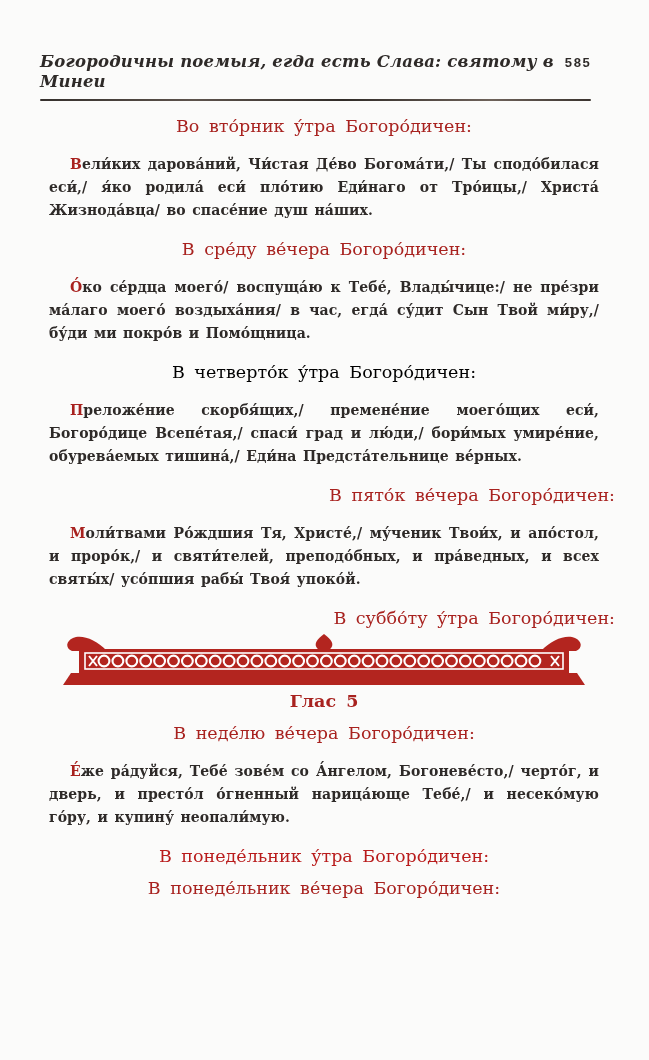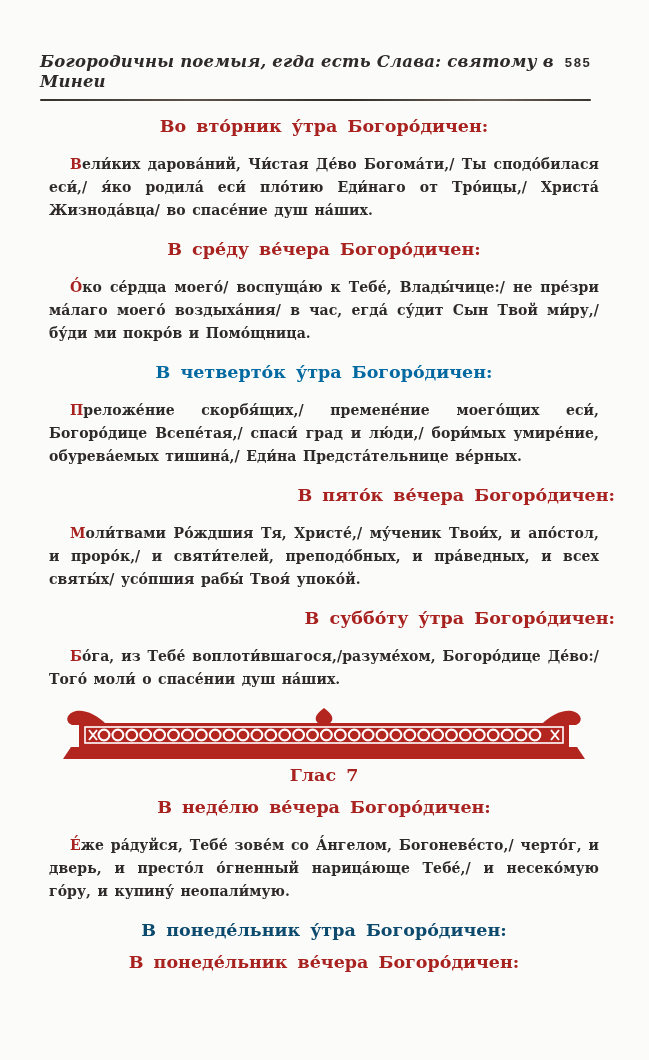--- a/index.html
+++ b/index.html
@@ -28,21 +28,21 @@
   .rh-page  { font-style: normal; font-size: 13px; letter-spacing: 1px; font-family: Liberation Mono, monospace; }
   .head-rule {
     height: 2px;
     margin: 7px 24px 0 7px;
     background: linear-gradient(90deg, #35302c 0%, #5d534c 28%, #312c28 55%, #6e625a 82%, #3a332e 100%);
     border-radius: 1px;
   }
   .rubric {
     margin: 10px 0 4px;
     text-align: center;
-    font-weight: bold;
+    font-weight: normal;
     font-size: 17.5px;
     line-height: 22px;
     word-spacing: 4px;
   }
   .rubric.first { margin-top: 14px; }
   .hymn {
     margin: 16px;
     font-size: 14px;
     line-height: 23px;
     font-weight: bold;
@@ -83,32 +83,31 @@
     <h2 class="rubric accent first" style="color: rgb(168, 34, 31);">Во вто́рник у́тра Богоро́дичен:</h2>
     <p class="hymn"><span class="initial accent" style="color: rgb(168, 34, 31);">В</span><span>ели́ких дарова́ний, Чи́стая Де́во Богома́ти,/ Ты сподо́билася еси́,/ я́ко родила́ еси́ пло́тию Еди́наго от Тро́ицы,/ Христа́ Жизнода́вца/ во спасе́ние душ на́ших.</span></p>
   </section>
 
   <section>
     <h2 class="rubric accent" style="color: rgb(168, 34, 31);">В сре́ду ве́чера Богоро́дичен:</h2>
     <p class="hymn"><span class="initial accent" style="color: rgb(168, 34, 31);">О́</span><span>ко се́рдца моего́/ воспуща́ю к Тебе́, Влады́чи­це:/ не пре́зри ма́лаго моего́ воздыха́ния/ в час, егда́ су́дит Сын Твой ми́ру,/ бу́ди ми покро́в и Помо́щница.</span></p>
   </section>
 
   <section>
-    <h2 class="rubric accent" style="color: #0369a1;">В четверто́к у́тра Богоро́дичен:</h2>
+    <h2 class="rubric accent" style="color: #000000;">В четверто́к у́тра Богоро́дичен:</h2>
     <p class="hymn"><span class="initial accent" style="color: rgb(168, 34, 31);">П</span><span>реложе́ние скорбя́щих,/ премене́ние моего́щих еси́, Богоро́дице Всепе́тая,/ спаси́ град и лю́ди,/ бори́мых умире́ние, обурева́емых тишина́,/ Еди́на Предста́тельнице ве́рных.</span></p>
   </section>
 
   <section>
     <h2 class="rubric accent" style="color: rgb(168, 34, 31); text-align: right;">В пято́к ве́чера Богоро́дичен:</h2>
     <p class="hymn"><span class="initial accent" style="color: rgb(168, 34, 31);">М</span><span>оли́твами Ро́ждшия Тя, Христе́,/ му́ченик Тво­и́х, и апо́стол, и проро́к,/ и святи́телей, преподо́б­ных, и пра́ведных, и всех святы́х/ усо́пшия рабы́ Твоя́ упоко́й.</span></p>
   </section>
 
   <section>
     <h2 class="rubric accent" style="color: rgb(168, 34, 31); text-align: right;">В суббо́ту у́тра Богоро́дичен:</h2>
-    <p class="hymn"><span class="initial accent" style="color: rgb(168, 34, 31);">Б</span><span>о́га, из Тебе́ воплоти́вшагося,/разуме́хом, Бого­ро́дице Де́во:/ Того́ моли́ о спасе́нии душ на́ших.</span></p>
   </section>
 
   <div class="ornament-row">
     <svg width="522" height="56" viewBox="0 0 522 56" aria-hidden="true">
       <g class="orn-fill" fill="#b3251f">
 
         <path d="M261 1 C254 6 249 12 256 17 L266 17 C273 12 268 6 261 1 Z"></path>
 
         <path d="M10 5 C3 8 2 15 9 18 L44 18 C33 6 18 1 10 5 Z"></path>
 
@@ -156,29 +155,29 @@
           <circle cx="471.9" cy="28" r="5.4"></circle>
         </g>
 
       <g stroke="#ffffff" stroke-width="2" fill="none">
         <path d="M26 23 L34 33 M34 23 L26 33"></path>
         <path d="M488 23 L496 33 M496 23 L488 33"></path>
       </g>
     </svg>
   </div>
 
-  <div class="glas accent" style="color: rgb(168, 34, 31);">Глас 7</div>
+  <div class="glas accent" style="color: rgb(168, 34, 31);">Глас 5</div>
 
   <section>
     <h2 class="rubric accent" style="color: rgb(168, 34, 31);">В неде́лю ве́чера Богоро́дичен:</h2>
     <p class="hymn"><span class="initial accent" style="color: rgb(168, 34, 31);">Е́</span><span>же ра́дуйся, Тебе́ зове́м со А́нгелом, Богоневе́­сто,/ черто́г, и дверь, и престо́л о́гненный нарица́­юще Тебе́,/ и несеко́мую го́ру, и купину́ неопали́­мую.</span></p>
   </section>
 
   <section>
-    <h2 class="rubric accent" style="color: #0c4a6e;">В понеде́льник у́тра Богоро́дичен:</h2>
+    <h2 class="rubric accent" style="color: #b91c1c;">В понеде́льник у́тра Богоро́дичен:</h2>
   </section>
 
   <section>
     <h2 class="rubric accent" style="color: rgb(168, 34, 31);">В понеде́льник ве́чера Богоро́дичен:</h2>
 
   </section>
 
 </div>
 
 </body></html>

